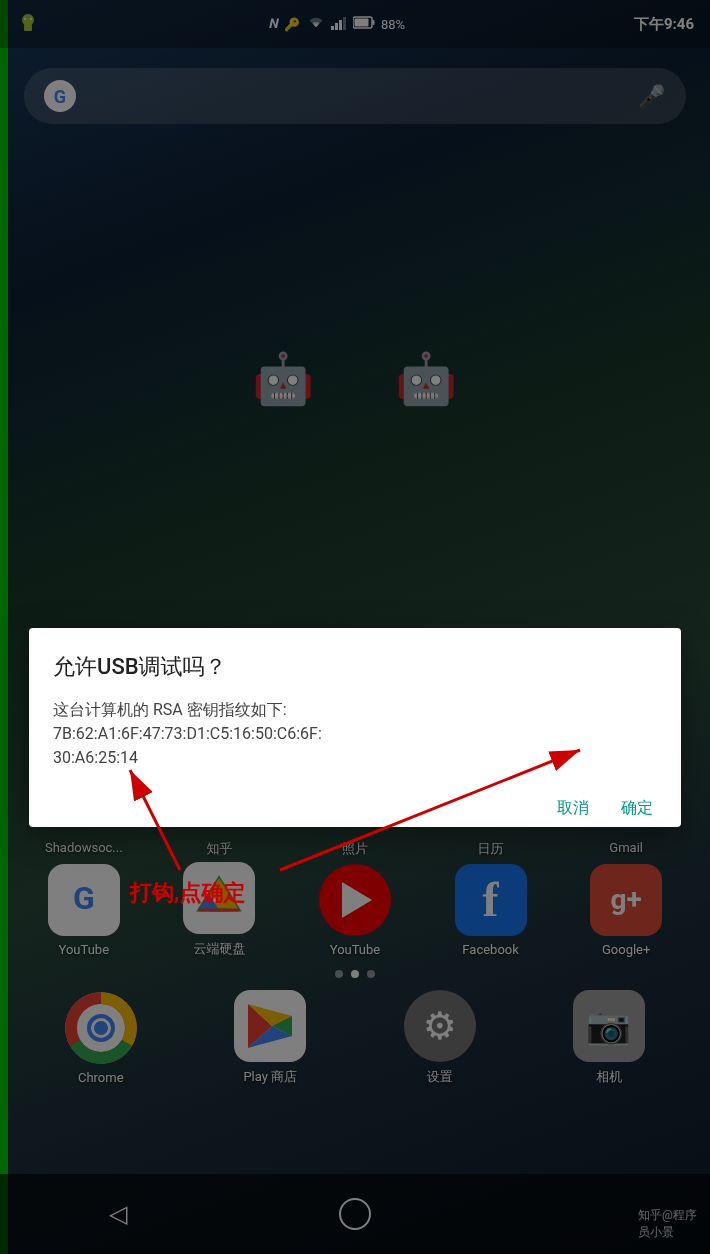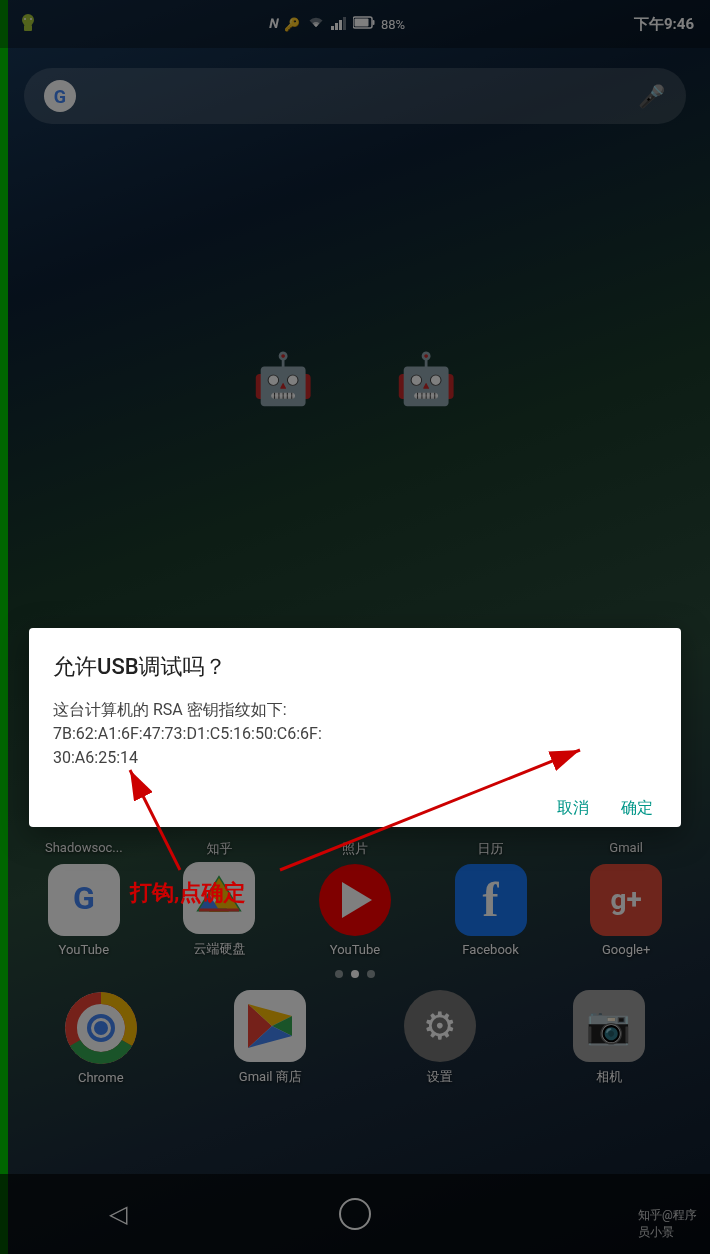--- a/index.html
+++ b/index.html
@@ -492,21 +492,21 @@
 
     <div class="app-item">
       <div class="app-icon" style="width:72px; height:72px; display:flex; align-items:center; justify-content:center; background:white; border-radius:16px;">
         <svg width="52" height="52" viewBox="0 0 52 52">
           <polygon points="4,4 28,26 4,48" fill="#EA4335"></polygon>
           <polygon points="4,4 48,16 28,26" fill="#FBBC05"></polygon>
           <polygon points="28,26 48,16 48,36" fill="#34A853"></polygon>
           <polygon points="4,48 28,26 48,36" fill="#4285F4"></polygon>
         </svg>
       </div>
-      <span class="app-label">Gmail 商店</span>
+      <span class="app-label">Play 商店</span>
     </div>
 
 
     <div class="app-item">
       <div class="app-icon" style="width:72px; height:72px; background:#757575; border-radius:50%; display:flex; align-items:center; justify-content:center; font-size:38px; color:white;">
         ⚙
       </div>
       <span class="app-label">设置</span>
     </div>
 

